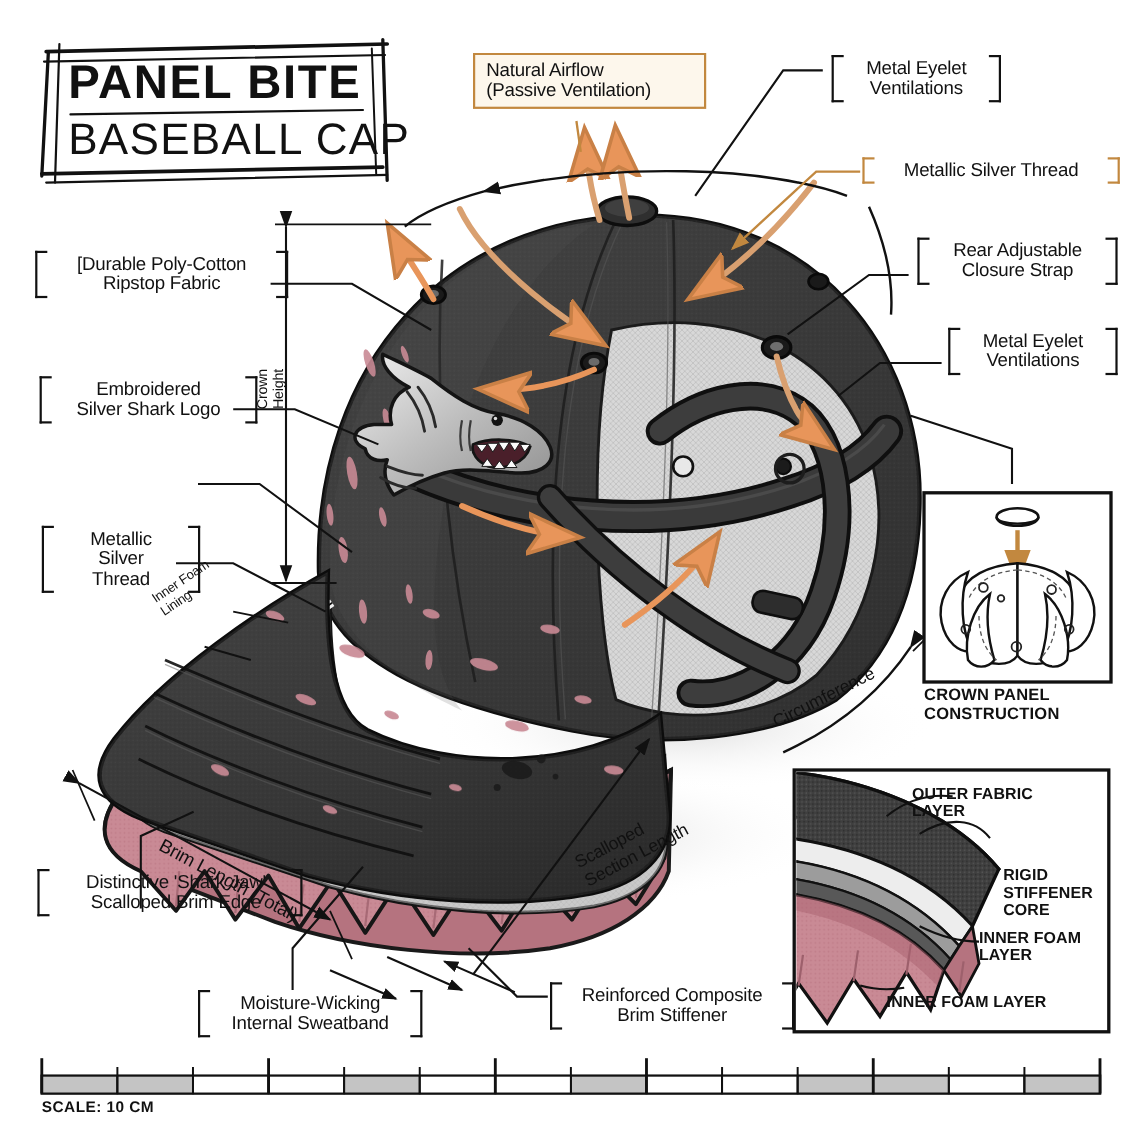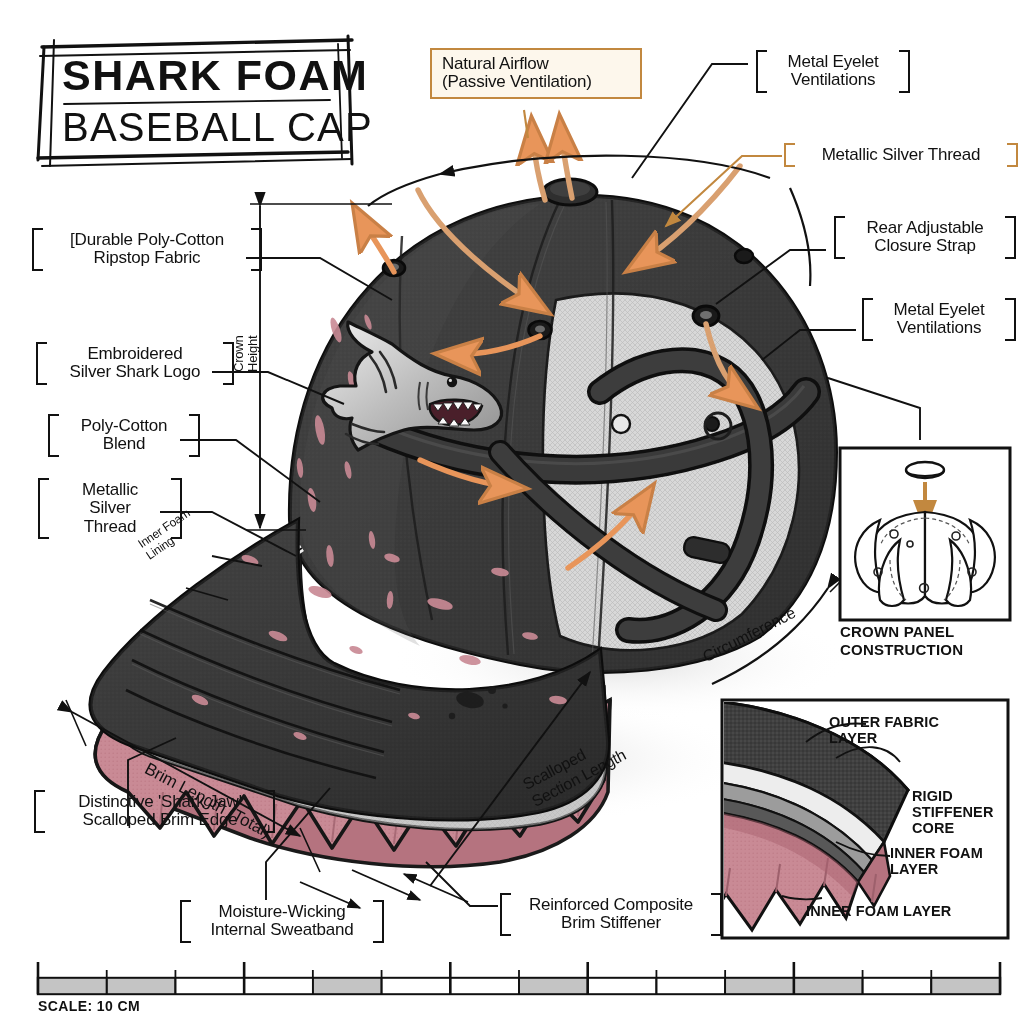--- a/index.html
+++ b/index.html
@@ -537,21 +537,21 @@
           <line x1="656.4285714285713" x2="656.4285714285713" y1="970" y2="994" stroke="#111" stroke-width="1.8"></line>
           <line x1="725.1428571428571" x2="725.1428571428571" y1="970" y2="994" stroke="#111" stroke-width="1.8"></line>
           <line x1="793.8571428571428" x2="793.8571428571428" y1="962" y2="994" stroke="#111" stroke-width="2.6"></line>
           <line x1="862.5714285714284" x2="862.5714285714284" y1="970" y2="994" stroke="#111" stroke-width="1.8"></line>
           <line x1="931.2857142857142" x2="931.2857142857142" y1="970" y2="994" stroke="#111" stroke-width="1.8"></line>
           <line x1="999.9999999999999" x2="999.9999999999999" y1="962" y2="994" stroke="#111" stroke-width="2.6"></line>
         </g>
   </g>
 </svg>
 
-<div class="lbl" style="left:62px;top:52px;font-size:43px;font-weight:700;letter-spacing:1.5px;">SHARK FOAM</div>
+<div class="lbl" style="left:62px;top:52px;font-size:43px;font-weight:700;letter-spacing:1.5px;">PANEL BITE</div>
 <div class="lbl" style="left:62px;top:106px;font-size:40px;font-weight:400;letter-spacing:1.2px;text-align:right;">BASEBALL CAP</div>
 
 <div class="lbl boxlbl" style="left:430px;top:48px;width:188px;">Natural Airflow
 (Passive Ventilation)</div>
 
 <div class="lbl brk" style="left:756px;top:50px;width:128px;">Metal Eyelet
 Ventilations</div>
 
 <div class="lbl brk tan" style="left:784px;top:143px;width:208px;">Metallic Silver Thread</div>
 
@@ -560,22 +560,20 @@
 
 <div class="lbl brk" style="left:862px;top:298px;width:128px;">Metal Eyelet
 Ventilations</div>
 
 <div class="lbl brk" style="left:32px;top:228px;width:204px;">[Durable Poly-Cotton
 Ripstop Fabric</div>
 
 <div class="lbl brk" style="left:36px;top:342px;width:172px;">Embroidered
 Silver Shark Logo</div>
 
-<div class="lbl brk" style="left:48px;top:414px;width:126px;">Poly-Cotton
-Blend</div>
 
 <div class="lbl brk" style="left:38px;top:478px;width:118px;">Metallic
 Silver
 Thread</div>
 
 <div class="lbl brk" style="left:34px;top:790px;width:204px;padding-left:24px;">Distinctive 'Shark Jaw'
 Scalloped Brim Edge</div>
 
 <div class="lbl brk" style="left:180px;top:900px;width:178px;">Moisture-Wicking
 Internal Sweatband</div>

